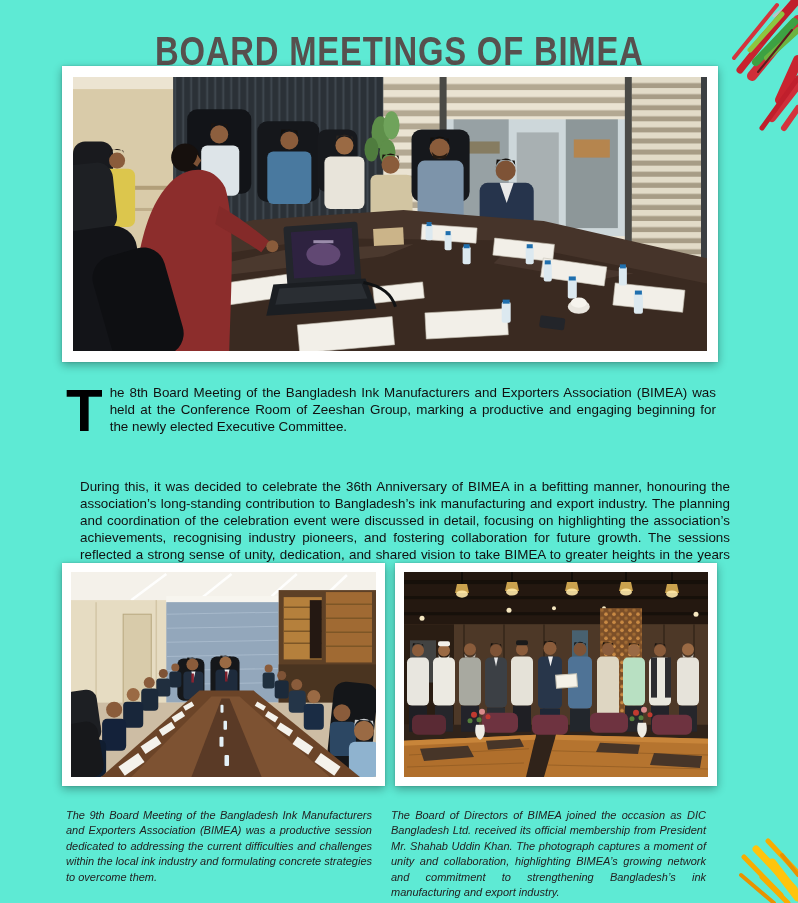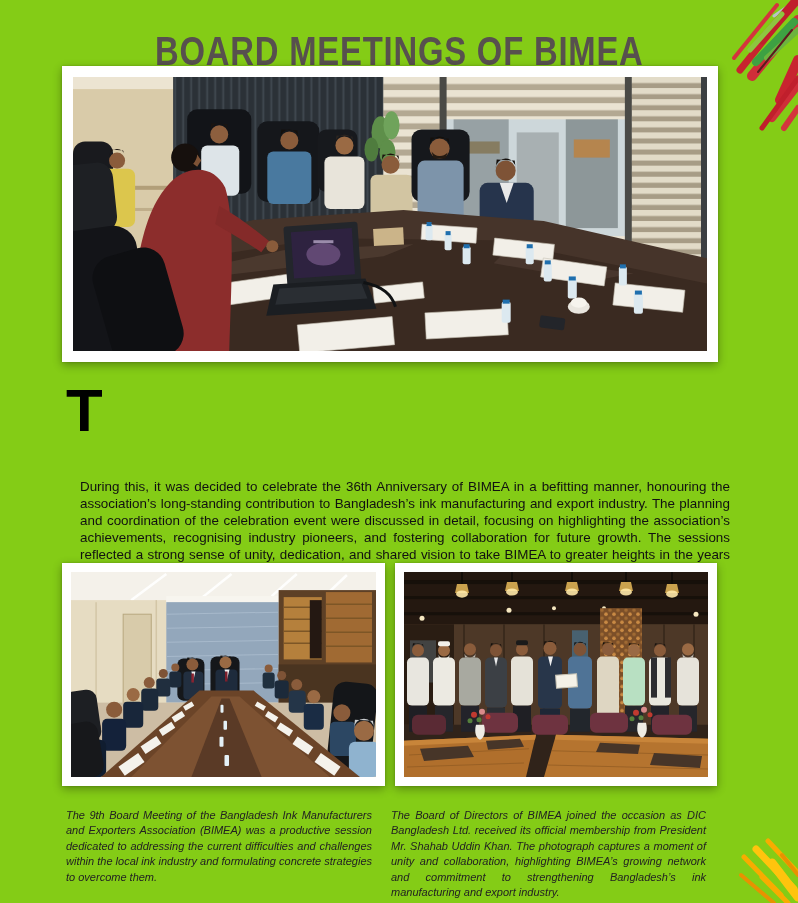--- a/index.html
+++ b/index.html
@@ -1,16 +1,16 @@
 <!DOCTYPE html>
 <html><head>
 <meta charset="utf-8">
 <style>
   html,body{margin:0;padding:0;background:#fff;}
-  .page{position:relative;width:798px;height:903px;background:#84cc16;overflow:hidden;
+  .page{position:relative;width:798px;height:903px;background:#5eead4;overflow:hidden;
         font-family:"Liberation Sans",sans-serif;color:#1a1a1a;}
 
   
   .title{position:absolute;top:8px;left:0;width:100%;text-align:center;}
   .title .condense{display:inline-block;transform:scaleX(.8);transform-origin:center;
         font-size:41px;font-weight:700;letter-spacing:1px;color:#57504e;line-height:44px;
         font-family:"Liberation Sans",sans-serif;}
 
   
   .photo-frame{position:absolute;background:#fff;box-sizing:border-box;
@@ -226,21 +226,21 @@
         <path d="M146,128 C165,138 182,152 196,163 L188,174 C170,162 152,152 142,146 Z" fill="#842a29"></path>
         <circle cx="199" cy="168" r="6" fill="#8a5c3b"></circle>
       </g>
 
       <rect x="-12" y="86" width="54" height="70" rx="16" fill="#1e2024" transform="rotate(-6 15 121)"></rect>
       <rect x="-18" y="150" width="88" height="132" rx="24" fill="#131418" transform="rotate(-8 26 216)"></rect>
       <rect x="28" y="172" width="74" height="110" rx="22" fill="#0e0f12" transform="rotate(-16 65 227)"></rect>
     </svg>
   </div>
 
-  <p class="para para1"><span class="dropcap">T</span></p>
+  <p class="para para1"><span class="dropcap">T</span><span>he 8th Board Meeting of the Bangladesh Ink Manufacturers and Exporters Association (BIMEA) was held at the Conference Room of Zeeshan Group, marking a productive and engaging beginning for the newly elected Executive Committee.</span></p>
 
   <p class="para para2">During this, it was decided to celebrate the 36th Anniversary of BIMEA in a befitting manner, honouring the association’s long-standing contribution to Bangladesh’s ink manufacturing and export industry. The planning and coordination of the celebration event were discussed in detail, focusing on highlighting the association’s achievements, recognising industry pioneers, and fostering collaboration for future growth. The sessions reflected a strong sense of unity, dedication, and shared vision to take BIMEA to greater heights in the years ahead.</p>
 
   <div class="photo-frame photo-left">
     <svg viewBox="0 0 304 204" preserveAspectRatio="none">
       <rect width="304" height="204" fill="#e8e0cf"></rect>
 
       <rect width="304" height="30" fill="#f4f1ea"></rect>
       <g stroke="#ffffff" stroke-width="2.5" opacity=".95">
         <line x1="60" y1="28" x2="95" y2="2"></line>

